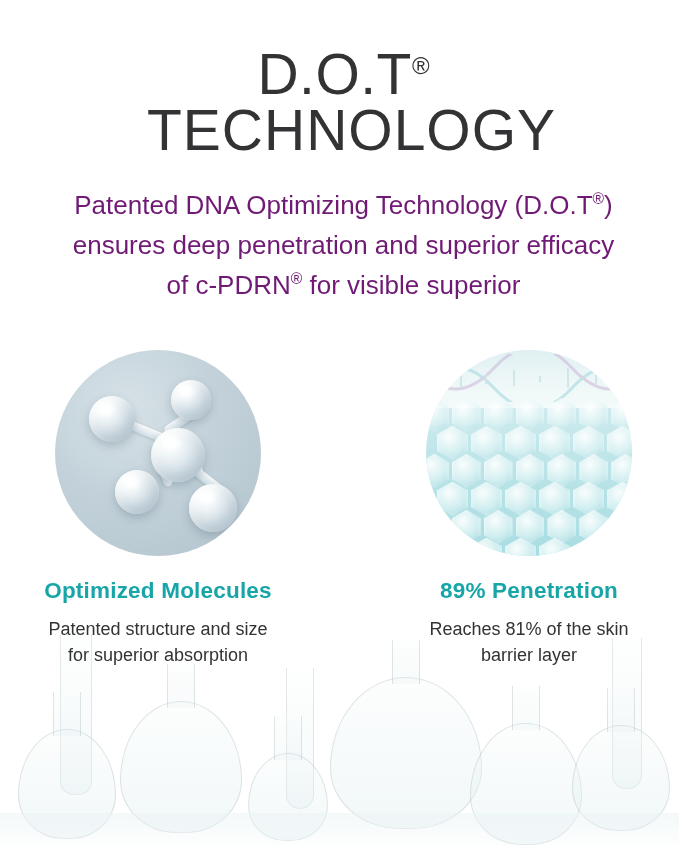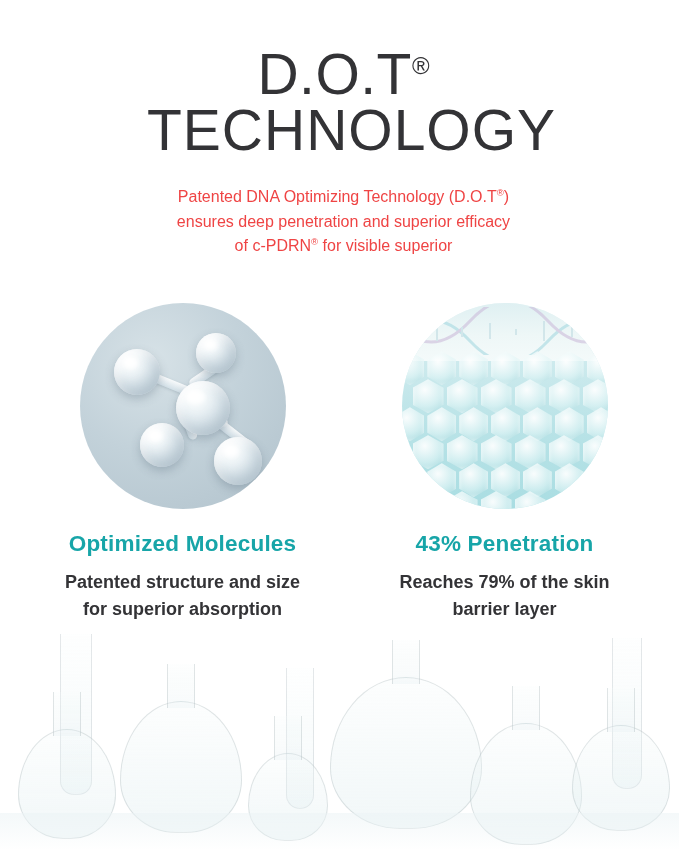--- a/index.html
+++ b/index.html
@@ -83,31 +83,31 @@
   .title .line2 { display: block; letter-spacing: 1px; padding-left: 16px; }
   .title sup {
     font-size: 0.42em;
     vertical-align: super;
     letter-spacing: 0;
   }
   .subtitle {
     text-align: center;
     margin: 26px auto 0;
     width: 560px;
-    font-size: 16px;
+    font-size: 26px;
     line-height: 1.55;
-    color: #ef4444;
+    color: #701a75;
     font-weight: 400;
   }
   .subtitle sup { font-size: 0.6em; vertical-align: super; }
 
   
   .features {
     display: flex;
-    justify-content: center;
+    justify-content: space-between;
     gap: 22px;
     margin-top: 44px;
   }
   .feature {
     width: 300px;
     text-align: center;
   }
   .circle {
     width: 206px;
     height: 206px;
@@ -188,21 +188,20 @@
     font-weight: 700;
     color: #17a5a8;
     letter-spacing: 0.2px;
   }
   .feature-desc {
     margin: 12px auto 0;
     width: 240px;
     font-size: 18px;
     line-height: 1.47;
     color: #333336;
-    font-weight: bold;
   }
 </style>
 </head>
 <body>
 
 <div class="bg-lab">
   <div class="tube t1"></div>
   <div class="tube t2"></div>
   <div class="tube t3"></div>
   <div class="flask f1">
@@ -326,18 +325,18 @@
           <div class="hexrow odd">
               <div class="hex"></div>
               <div class="hex"></div>
               <div class="hex"></div>
               <div class="hex"></div>
               <div class="hex"></div>
               <div class="hex"></div>
             </div>
         </div>
       </div>
-      <div class="feature-title">43% Penetration</div>
-      <div class="feature-desc">Reaches 79% of the skin barrier layer</div>
+      <div class="feature-title">89% Penetration</div>
+      <div class="feature-desc">Reaches 81% of the skin barrier layer</div>
     </div>
 
   </div>
 </div>
 
 </body></html>

